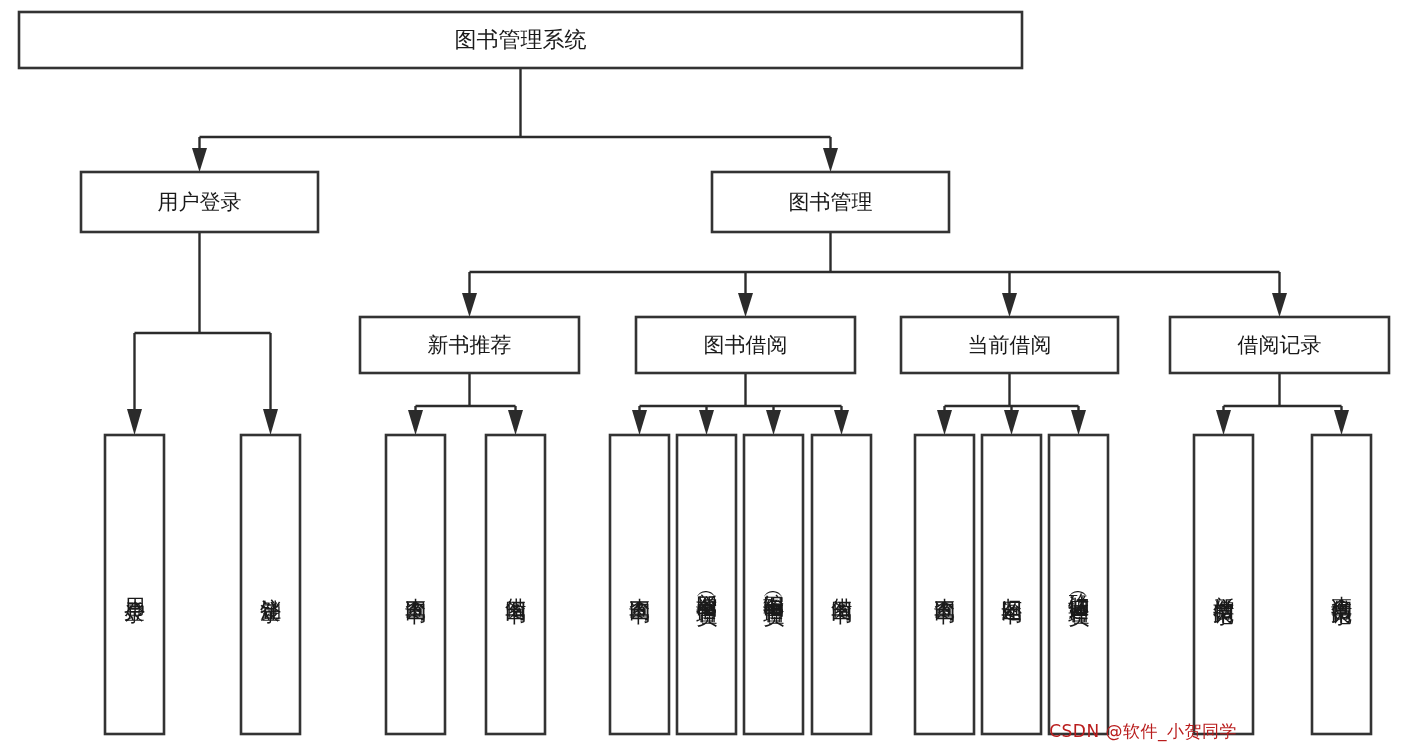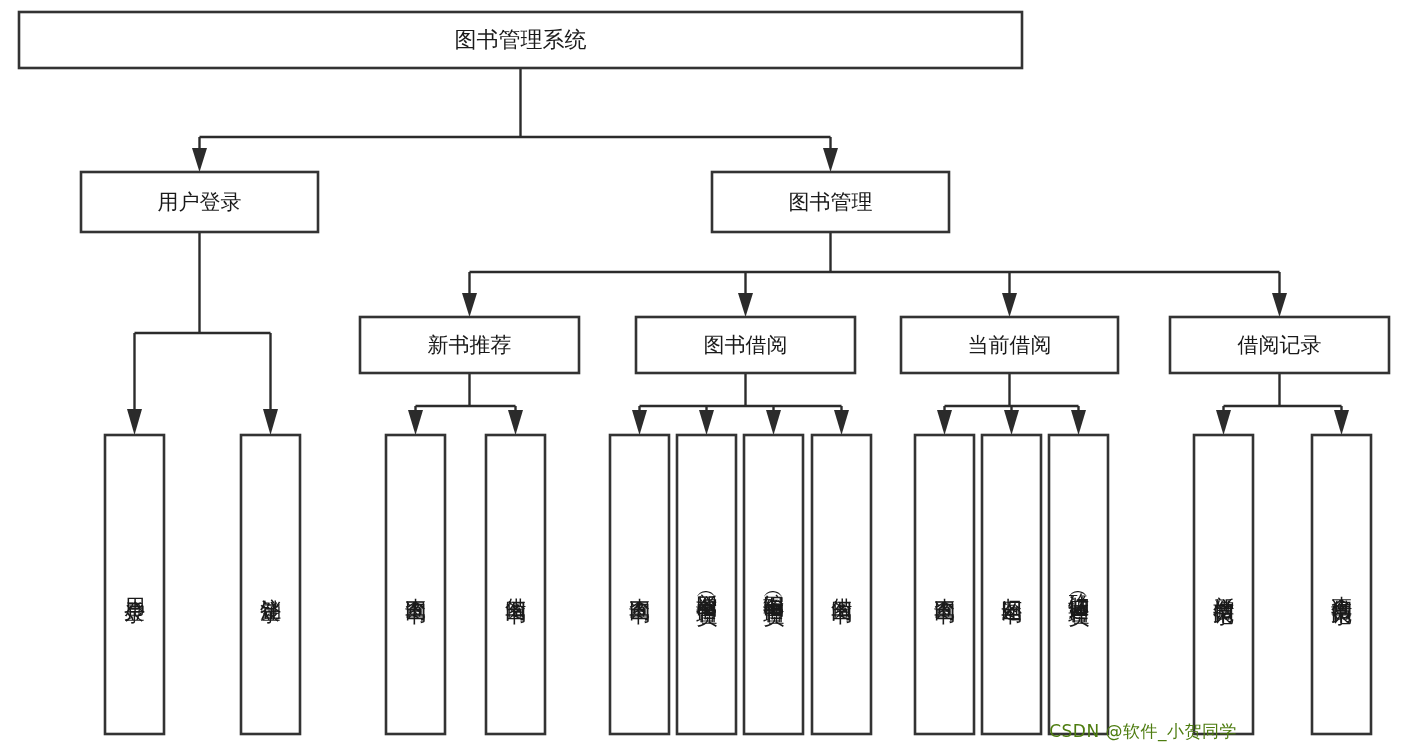--- a/index.html
+++ b/index.html
@@ -53,21 +53,21 @@
     letter-spacing:2px;
     color:#1a1a1a;
     white-space:nowrap;
   }
   .watermark{
     position:absolute;
     right:6px;
     bottom:4px;
     font-family:"DejaVu Sans","Liberation Sans",sans-serif;
     font-size:17px;
-    color:#4d7c0f;
+    color:#b91c1c;
     letter-spacing:.5px;
     user-select:none;
     pointer-events:none;
     white-space:nowrap;
   }
 </style>
 </head>
 <body>
 
 <div id="diagram-root">

